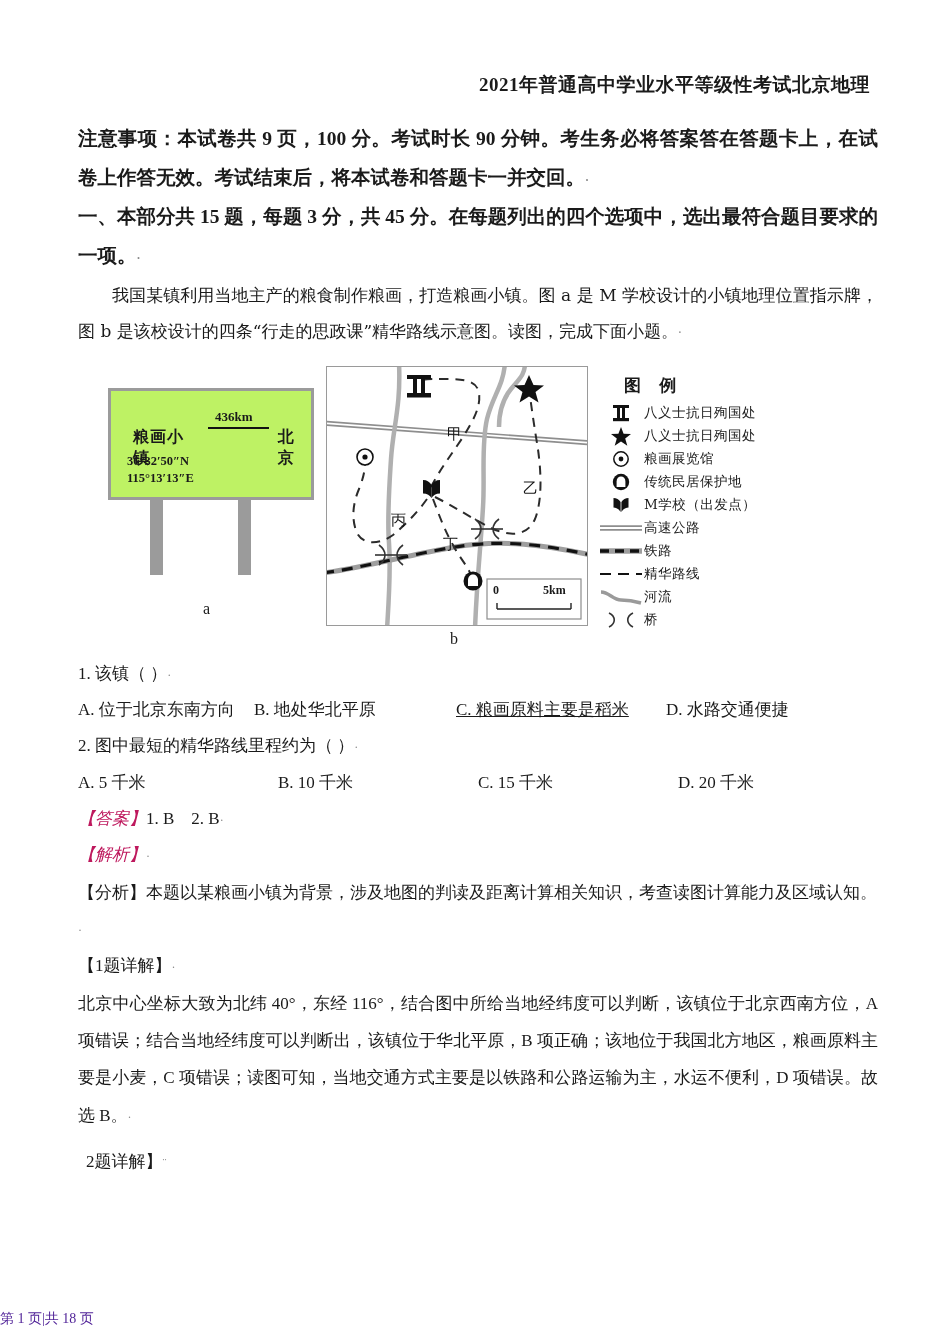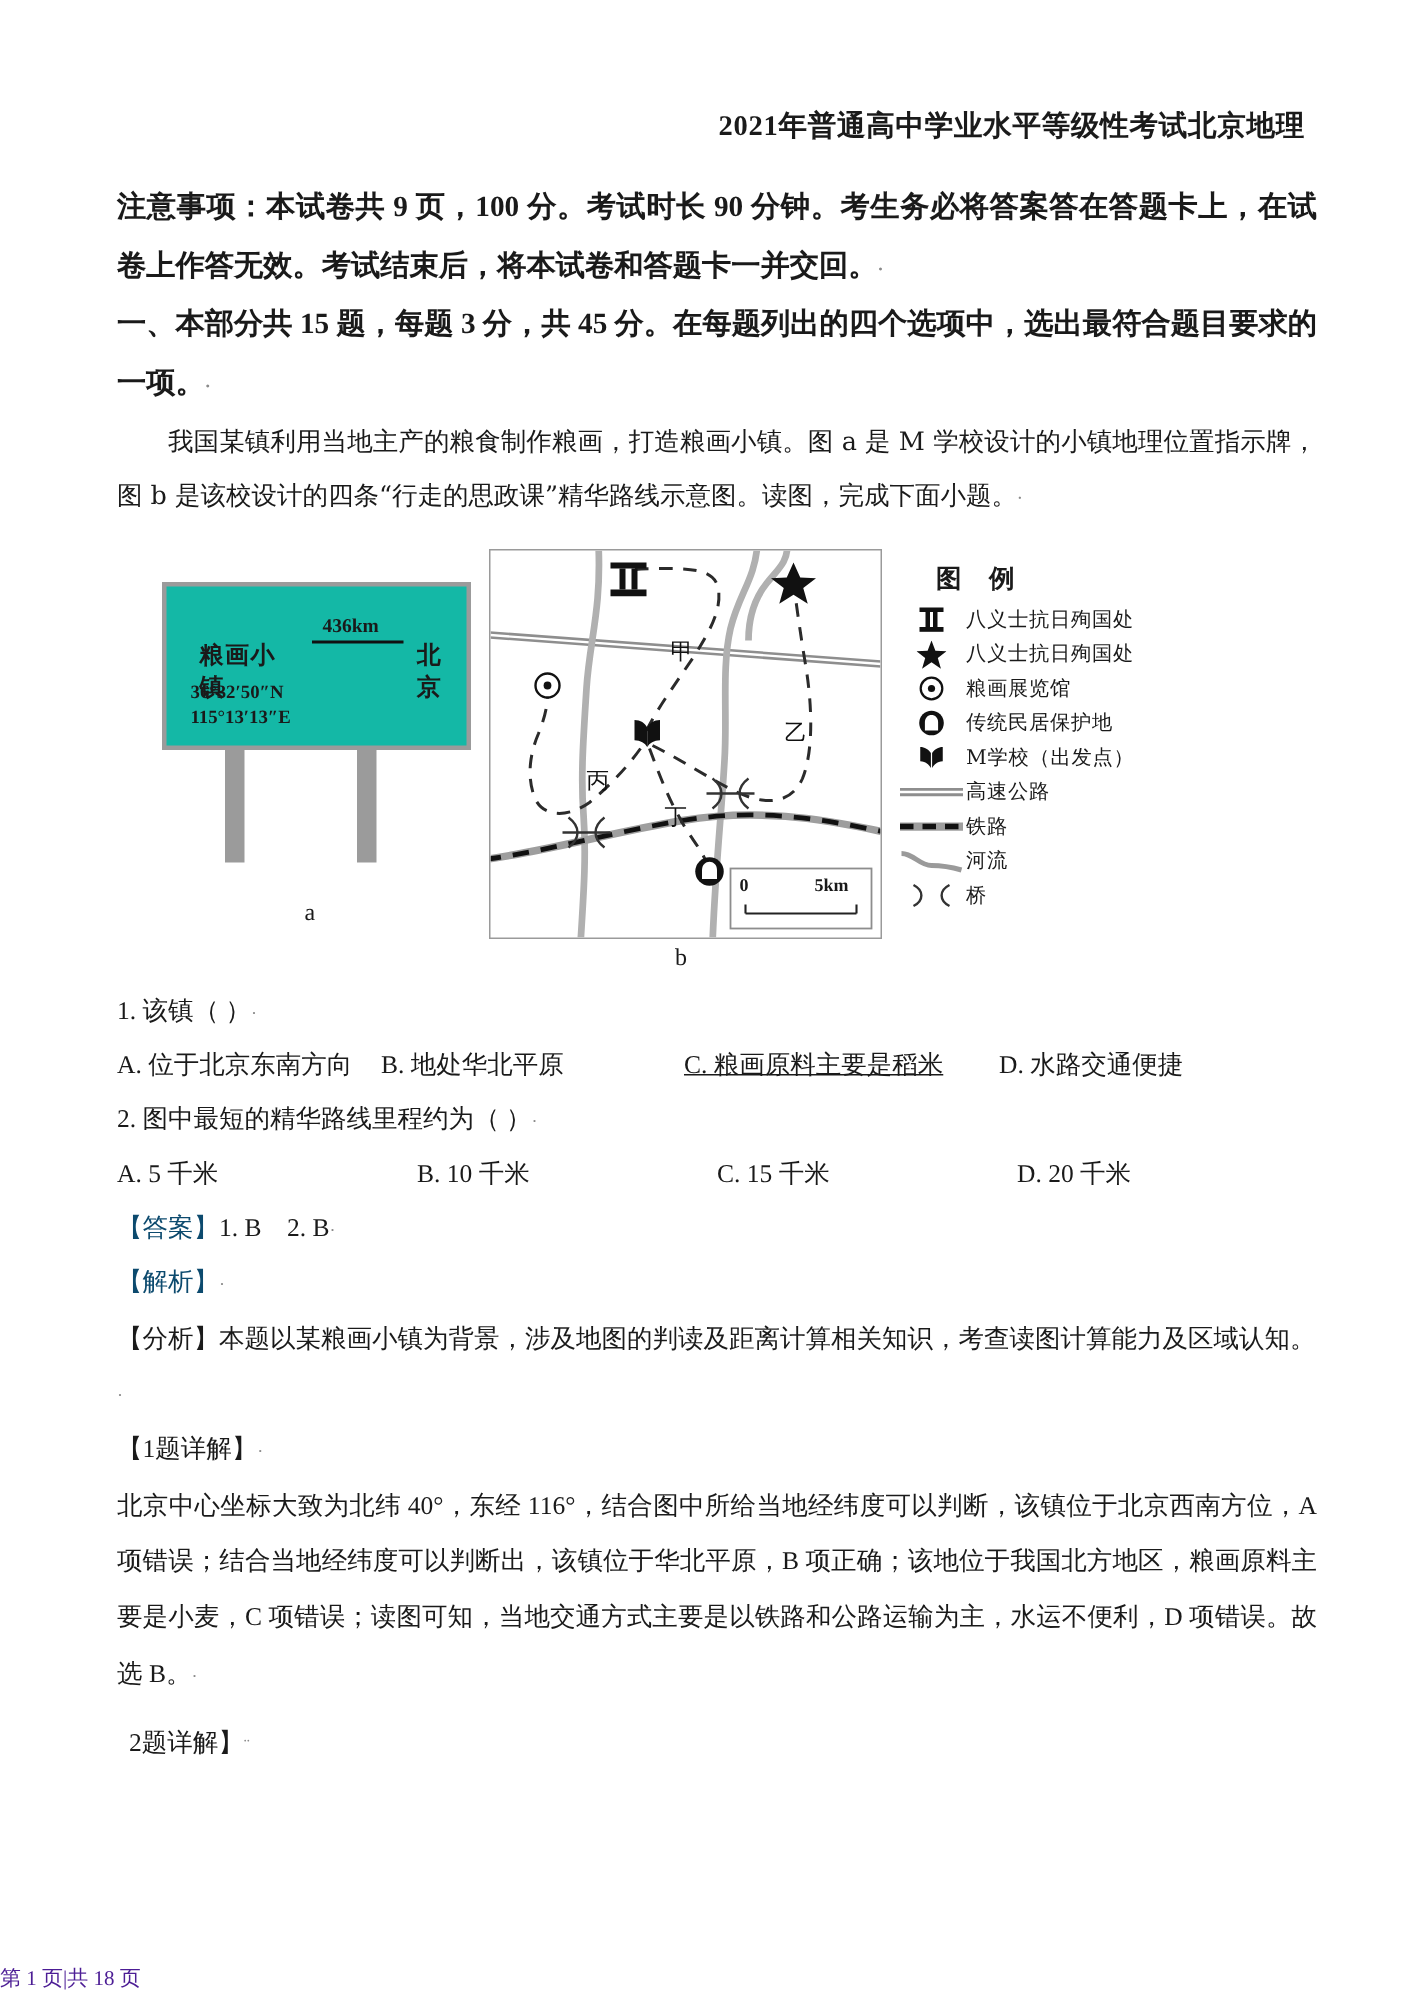--- a/index.html
+++ b/index.html
@@ -73,21 +73,21 @@
     width: 240px;
     height: 230px;
   }
   .sign-board {
     position: absolute;
     left: 10px;
     top: 0;
     width: 206px;
     height: 112px;
     border: 3px solid #9b9b9b;
-    background: #14b8a6;
+    background: #bef264;
     box-sizing: border-box;
   }
   .sign-km {
     position: absolute;
     left: 104px;
     top: 18px;
     font-size: 13px;
     font-family: "Liberation Serif", serif;
     font-weight: bold;
   }
@@ -201,21 +201,22 @@
   .opt {
     position: absolute;
     white-space: nowrap;
   }
   .ans-line {
     font-size: 17px;
     line-height: 2.15;
     font-family: "Liberation Serif", serif;
   }
   .tag-blue {
-    color: #0c4a6e;
+    color: #be185d;
+    font-style: italic;
   }
   .para {
     font-size: 17px;
     line-height: 2.2;
     text-align: justify;
     text-justify: inter-ideograph;
     font-family: "Liberation Serif", serif;
   }
   .tail {
     font-size: 17px;
@@ -415,20 +416,28 @@
         <div class="legend-row">
           <span class="legend-sym">
             <svg width="42" height="10" viewBox="0 0 42 10">
                 <line x1="0" y1="5" x2="42" y2="5" stroke="#9e9e9e" stroke-width="5.5"></line>
                 <line x1="0" y1="5" x2="42" y2="5" stroke="#111" stroke-width="3.6" stroke-dasharray="9 6"></line>
               </svg>
           </span>
           <span class="legend-text">铁路</span>
         </div>
 
+        <div class="legend-row">
+          <span class="legend-sym">
+            <svg width="42" height="10" viewBox="0 0 42 10">
+                <line x1="0" y1="5" x2="42" y2="5" stroke="#111" stroke-width="2" stroke-dasharray="11 7"></line>
+              </svg>
+          </span>
+          <span class="legend-text">精华路线</span>
+        </div>
 
         <div class="legend-row">
           <span class="legend-sym">
             <svg width="42" height="16" viewBox="0 0 42 16">
                 <path d="M1,3 C9,3 13,11 21,11 C29,11 34,12 41,14" fill="none" stroke="#9a9a9a" stroke-width="3.4"></path>
               </svg>
           </span>
           <span class="legend-text">河流</span>
         </div>
 

